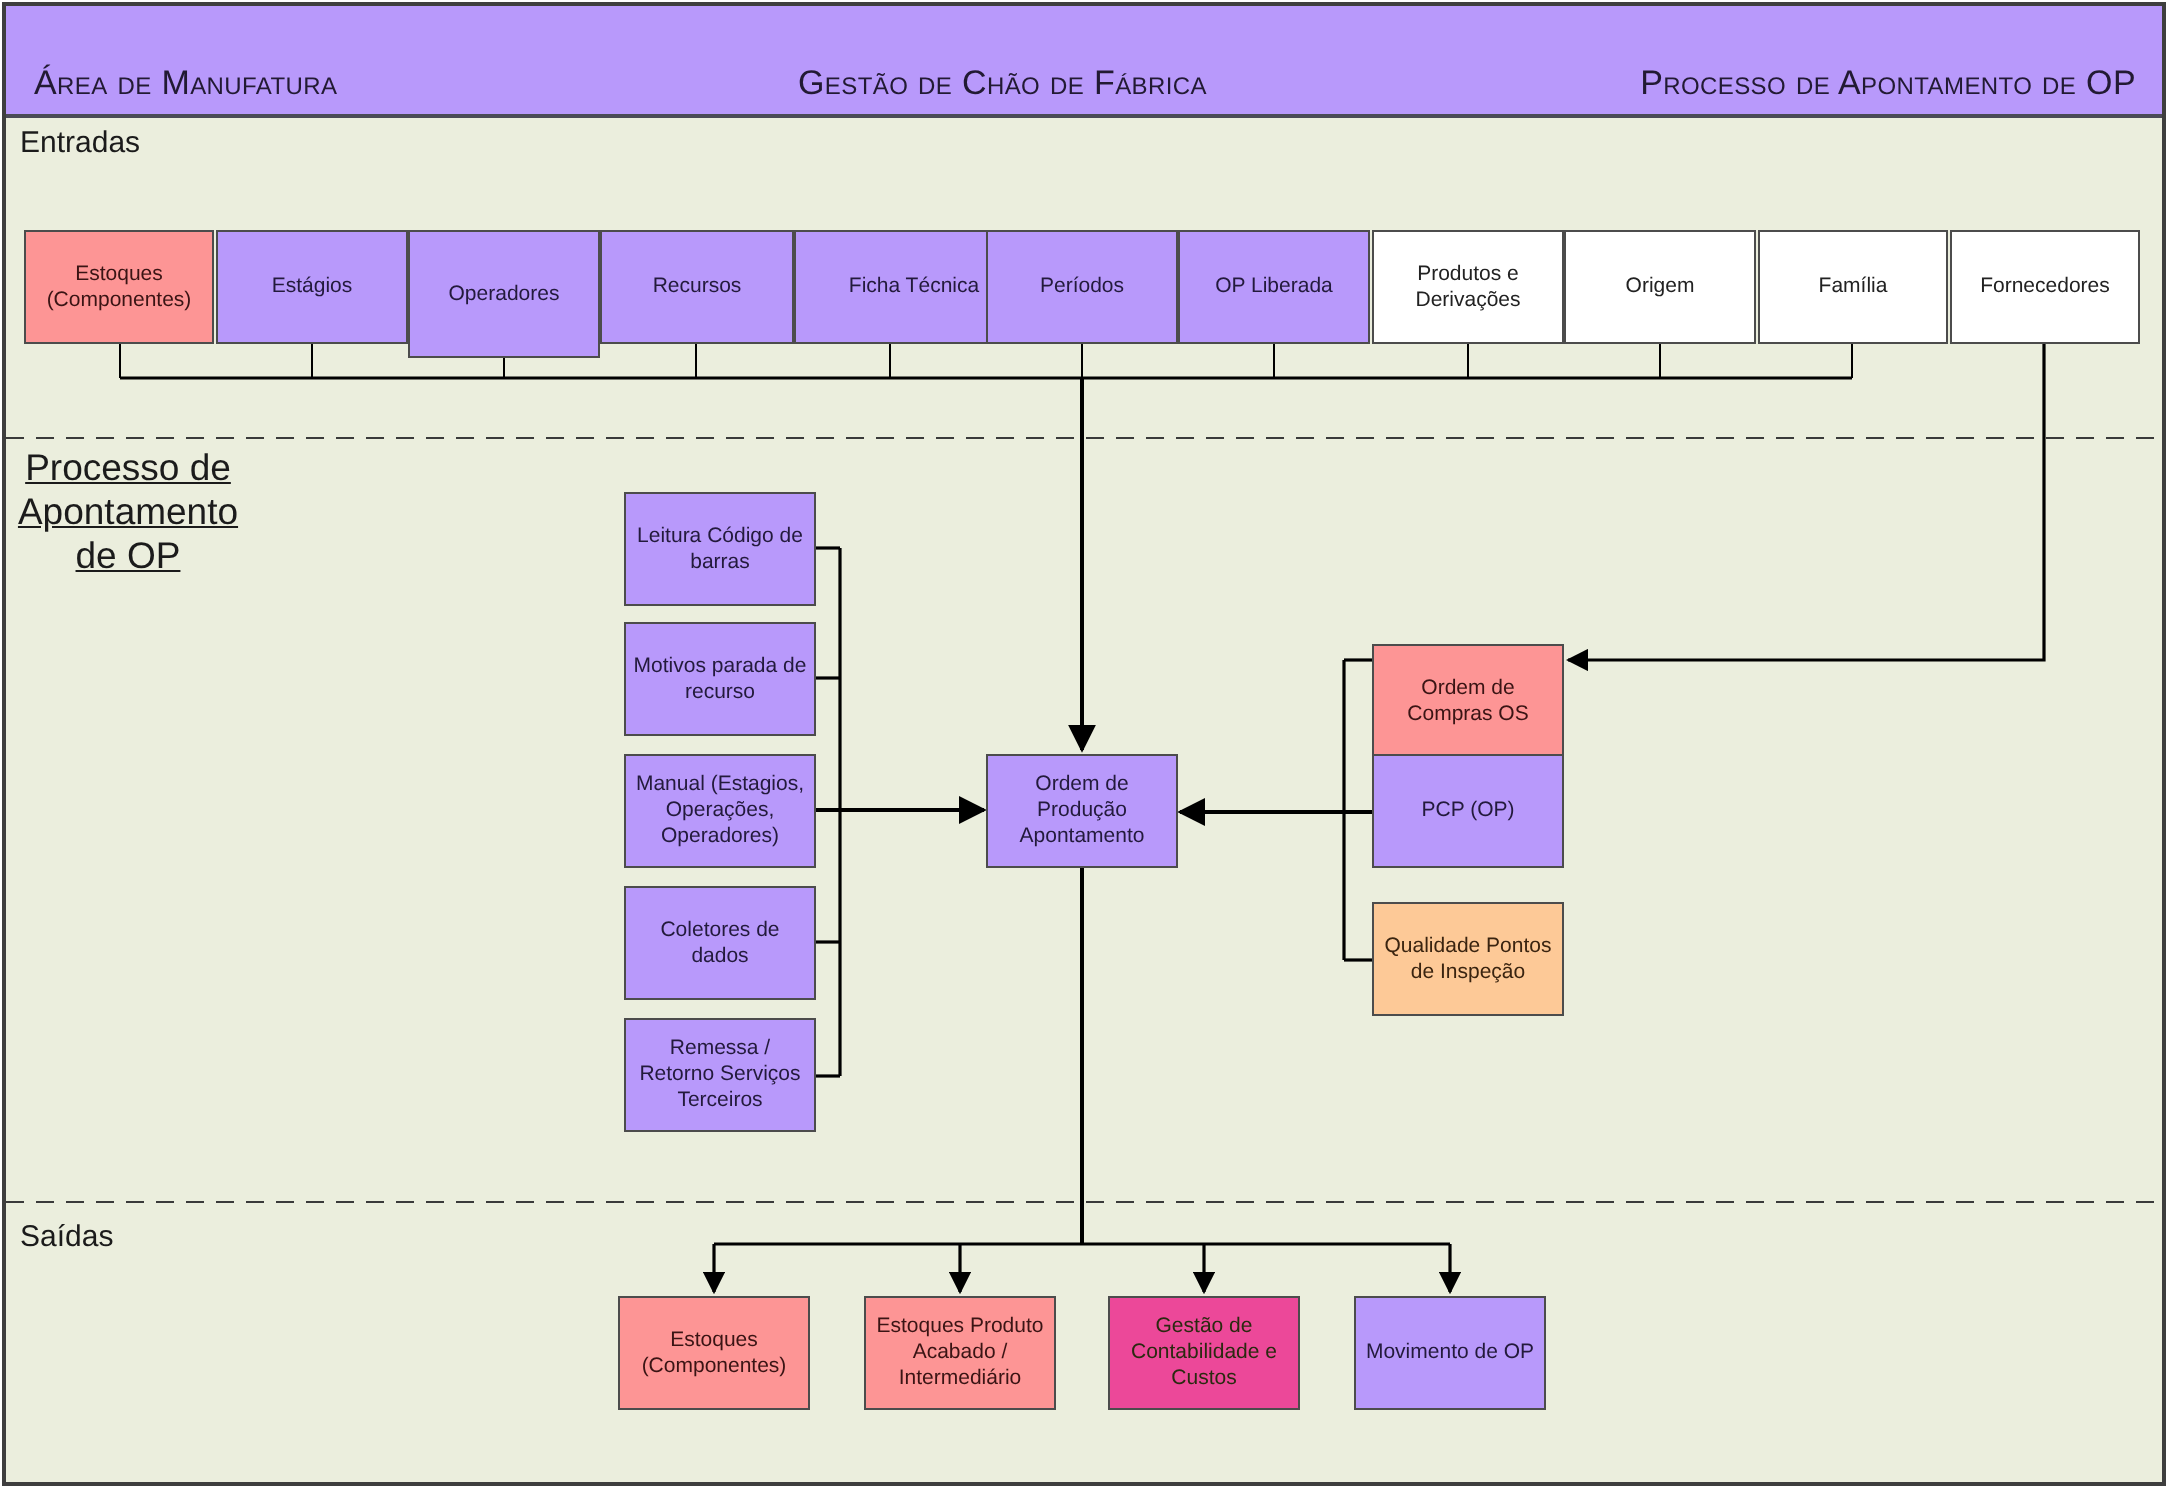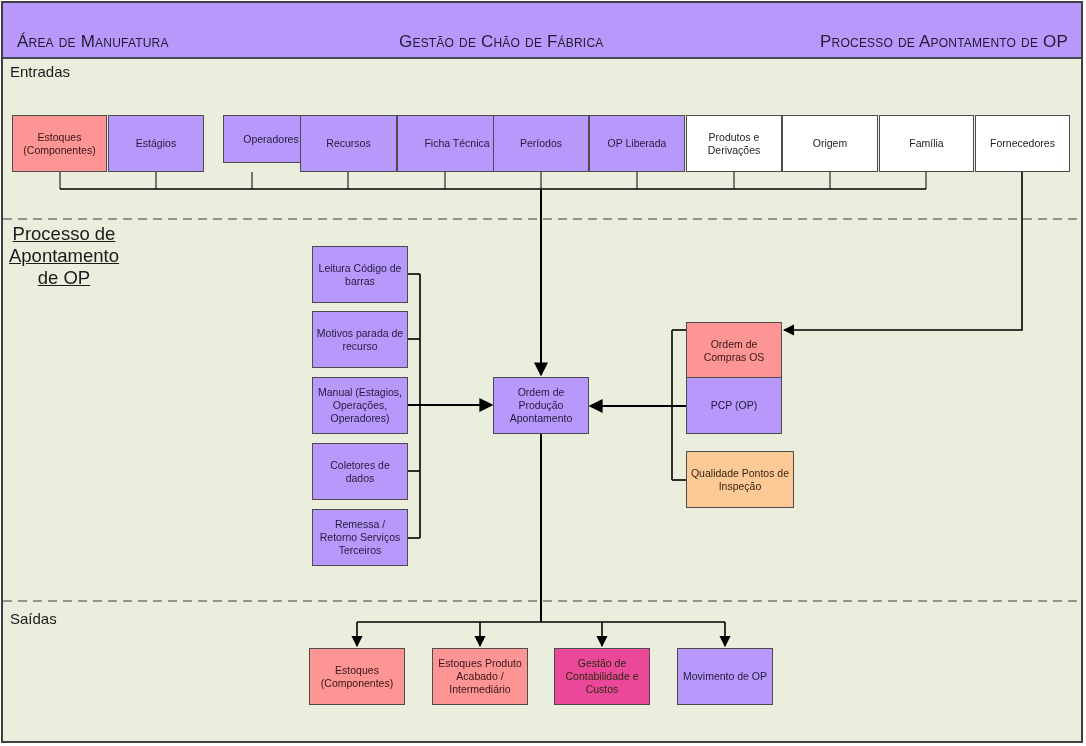--- a/index.html
+++ b/index.html
@@ -97,38 +97,38 @@
     <line x1="725" y1="622" x2="725" y2="646" marker-end="url(#arrow)"></line>
   </g>
 </svg>
 
 <div class="section-label" style="left:10px; top:63px;">Entradas</div>
 <div class="process-title">Processo de Apontamento de OP</div>
 <div class="section-label" style="left:10px; top:610px;">Saídas</div>
 
 <div class="box red" style="left:12px;  top:115px; width:95px; height:57px;">Estoques (Componentes)</div>
 <div class="box purple" style="left:108px; top:115px; width:96px; height:57px;">Estágios</div>
-<div class="box purple" style="left:204px; top:115px; width:96px; height:48px;margin-left:19px;">Operadores</div>
+<div class="box purple" style="left:204px; top:115px; width:96px; height:64px;">Operadores</div>
 <div class="box purple" style="left:300px; top:115px; width:97px; height:57px;">Recursos</div>
 <div class="box purple" style="left:397px; top:115px; width:120px; height:57px;">Ficha Técnica</div>
 <div class="box purple" style="left:493px; top:115px; width:96px; height:57px;">Períodos</div>
 <div class="box purple" style="left:589px; top:115px; width:96px; height:57px;">OP Liberada</div>
 <div class="box white" style="left:686px; top:115px; width:96px; height:57px;">Produtos e Derivações</div>
 <div class="box white" style="left:782px; top:115px; width:96px; height:57px;">Origem</div>
 <div class="box white" style="left:879px; top:115px; width:95px; height:57px;">Família</div>
 <div class="box white" style="left:975px; top:115px; width:95px; height:57px;">Fornecedores</div>
 
 <div class="box purple" style="left:312px; top:246px; width:96px; height:57px;">Leitura Código de barras</div>
 <div class="box purple" style="left:312px; top:311px; width:96px; height:57px;">Motivos parada de recurso</div>
 <div class="box purple" style="left:312px; top:377px; width:96px; height:57px;">Manual (Estagios, Operações, Operadores)</div>
 <div class="box purple" style="left:312px; top:443px; width:96px; height:57px;">Coletores de dados</div>
 <div class="box purple" style="left:312px; top:509px; width:96px; height:57px;">Remessa / Retorno Serviços Terceiros</div>
 
 <div class="box purple" style="left:493px; top:377px; width:96px; height:57px;">Ordem de Produção Apontamento</div>
 
 <div class="box red" style="left:686px; top:302px; width:96px; height:57px;margin-top:20px;">Ordem de Compras OS</div>
 <div class="box purple" style="left:686px; top:377px; width:96px; height:57px;">PCP (OP)</div>
-<div class="box orange" style="left:686px; top:451px; width:108px; height:57px;">Qualidade Pontos de Inspeção</div>
+<div class="box orange" style="left:686px; top:451px; width:96px; height:57px;">Qualidade Pontos de Inspeção</div>
 
 <div class="box red" style="left:309px; top:648px; width:96px; height:57px;">Estoques (Componentes)</div>
 <div class="box red" style="left:432px; top:648px; width:96px; height:57px;">Estoques Produto Acabado / Intermediário</div>
 <div class="box yellow" style="left:554px; top:648px; width:96px; height:57px;">Gestão de Contabilidade e Custos</div>
 <div class="box purple" style="left:677px; top:648px; width:96px; height:57px;">Movimento de OP</div>
 
 </body></html>

